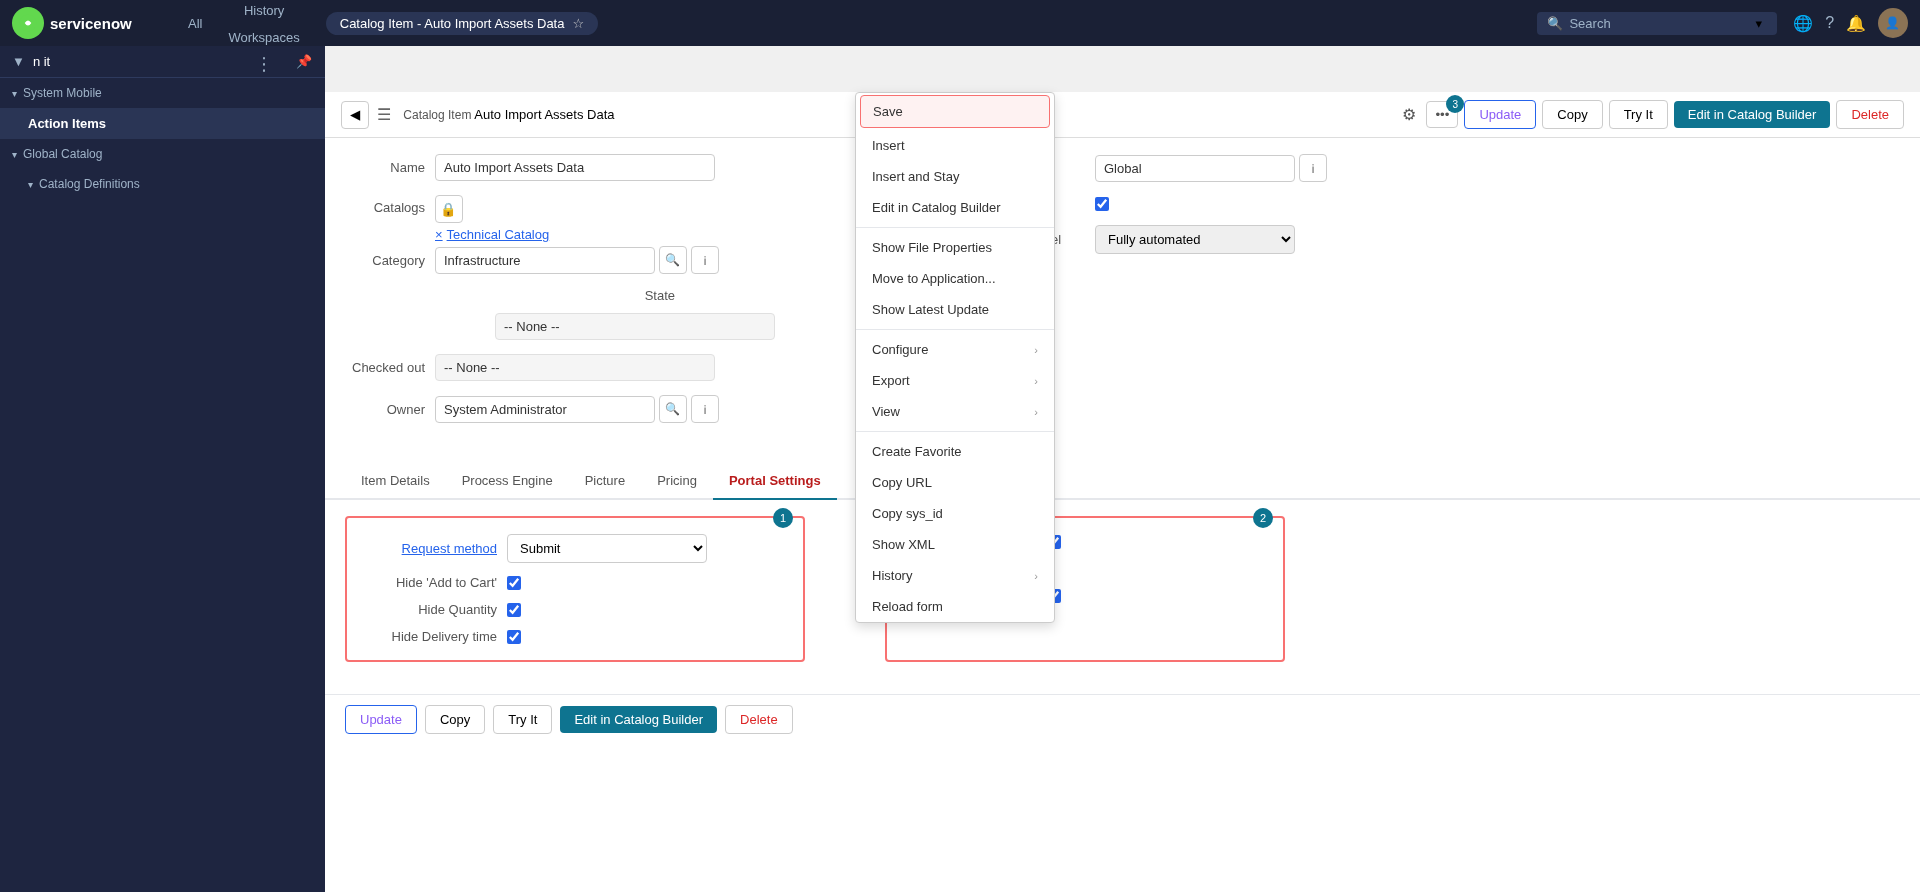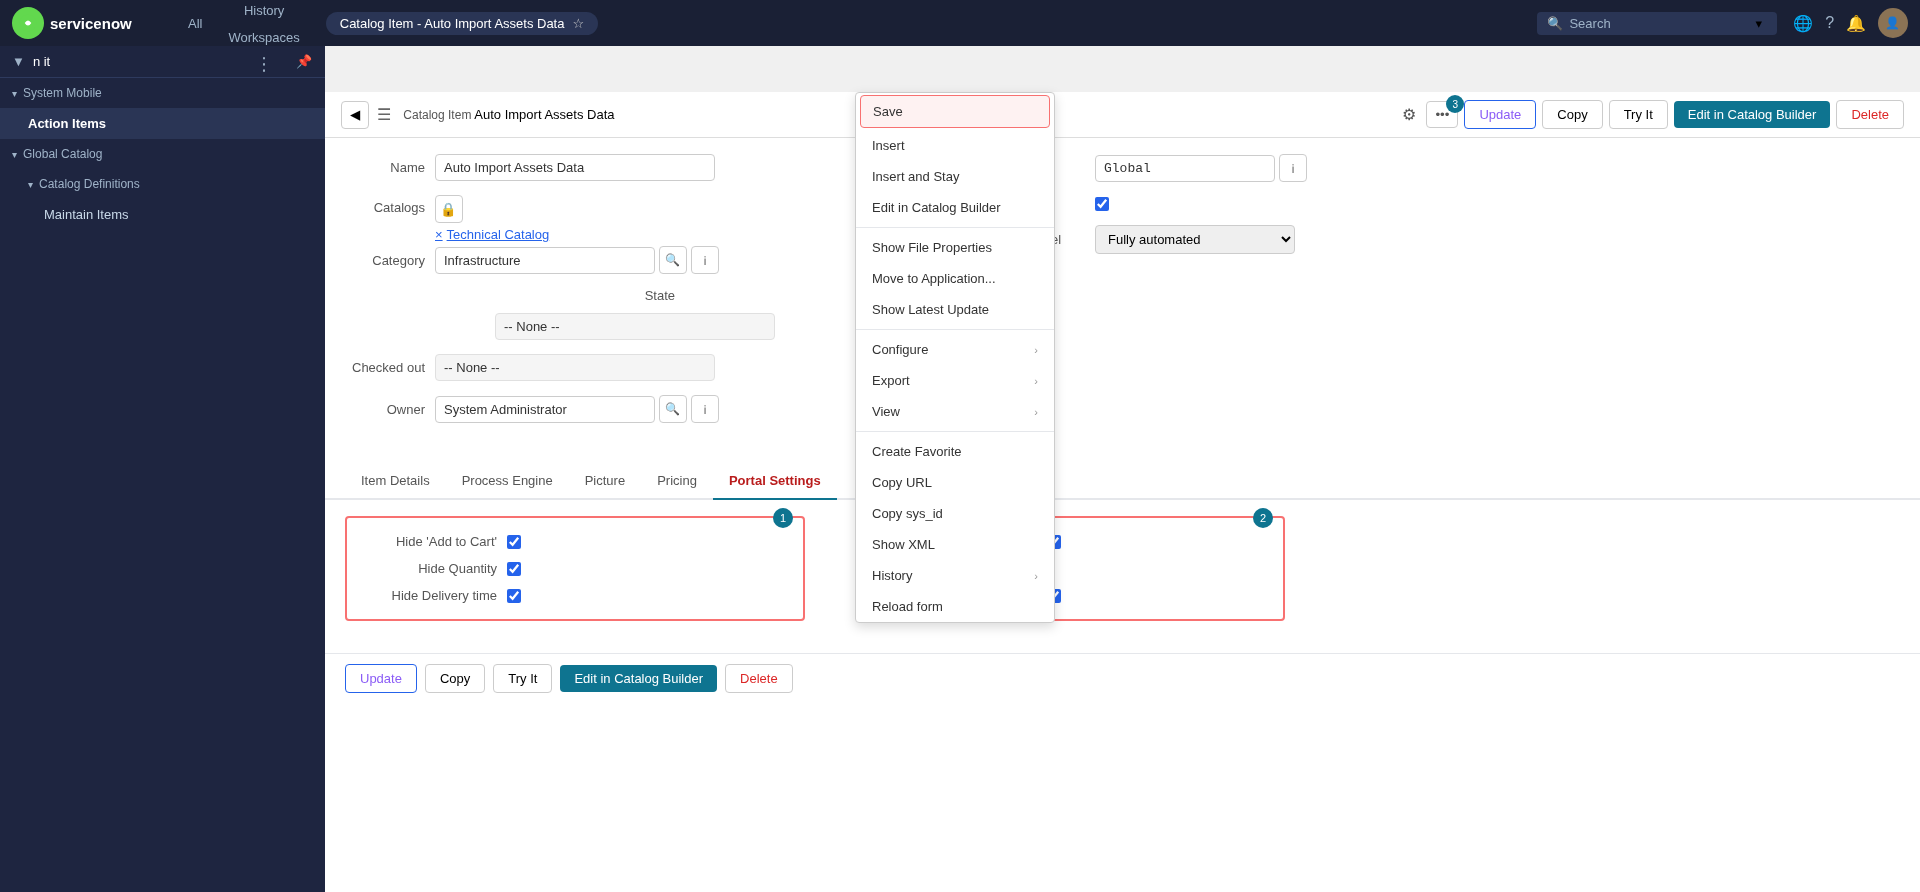--- a/index.html
+++ b/index.html
@@ -185,23 +185,20 @@
   <div class="sidebar-item active indent1">
     <span>Action Items</span>
   </div>
   <div class="sidebar-section">
     <span class="chevron">▾</span>
     <span>Global Catalog</span>
   </div>
   <div class="sidebar-section indent1">
     <span class="chevron">▾</span>
     <span>Catalog Definitions</span>
-  </div>
-  <div class="sidebar-item indent2">
-    <span>Maintain Items</span>
   </div>
 </div>
 
 <div class="main">
 
   <div class="form-header">
     <button class="back-btn">◀</button>
     <span class="breadcrumb-icon">☰</span>
     <div>
       <span style="font-size:12px;color:#555;">Catalog Item</span>
@@ -268,21 +265,21 @@
             <button class="icon-btn">🔍</button>
             <button class="icon-btn">ℹ</button>
           </div>
         </div>
       </div>
       <div class="right-col">
 
         <div class="right-field">
           <span class="right-label">Application</span>
           <div class="field-input-group">
-            <input class="field-input" style="width: 180px; font-family: Liberation Mono, monospace;" type="text" value="Global">
+            <input class="field-input" style="width: 200px;" type="text" value="Global">
             <button class="icon-btn">ℹ</button>
           </div>
         </div>
 
         <div class="right-field">
           <span class="right-label">Active</span>
           <input type="checkbox" checked="" class="checkbox-blue" style="">
         </div>
 
         <div class="right-field">
@@ -302,20 +299,28 @@
     <div class="tab">Pricing</div>
     <div class="tab active">Portal Settings</div>
   </div>
 
   <div class="portal-content">
     <div class="portal-row">
 
       <div class="portal-section" style="flex:1;max-width:460px;">
         <div class="portal-section-num">1</div>
         <div class="portal-field">
+          <a class="inline-link portal-field-label" style="text-align:right;">Request method</a>
+          <select class="select-input">
+            <option>Submit</option>
+            <option>Order Now</option>
+            <option>Cart</option>
+          </select>
+        </div>
+        <div class="portal-field">
           <span class="portal-field-label">Hide 'Add to Cart'</span>
           <input type="checkbox" checked="" class="checkbox-blue" style="">
         </div>
         <div class="portal-field">
           <span class="portal-field-label">Hide Quantity</span>
           <input type="checkbox" checked="" class="checkbox-blue" style="">
         </div>
         <div class="portal-field" style="margin-bottom:0;">
           <span class="portal-field-label">Hide Delivery time</span>
           <input type="checkbox" checked="" class="checkbox-blue" style="">

